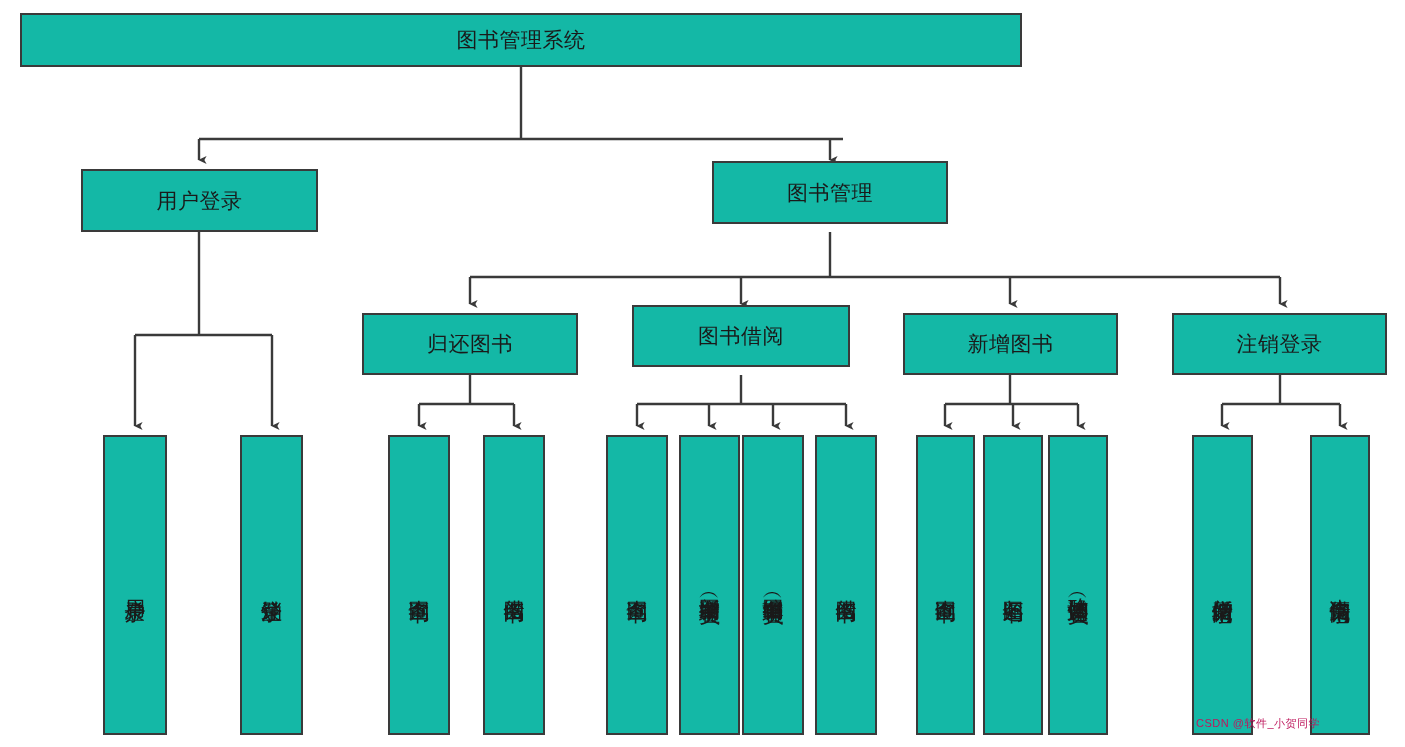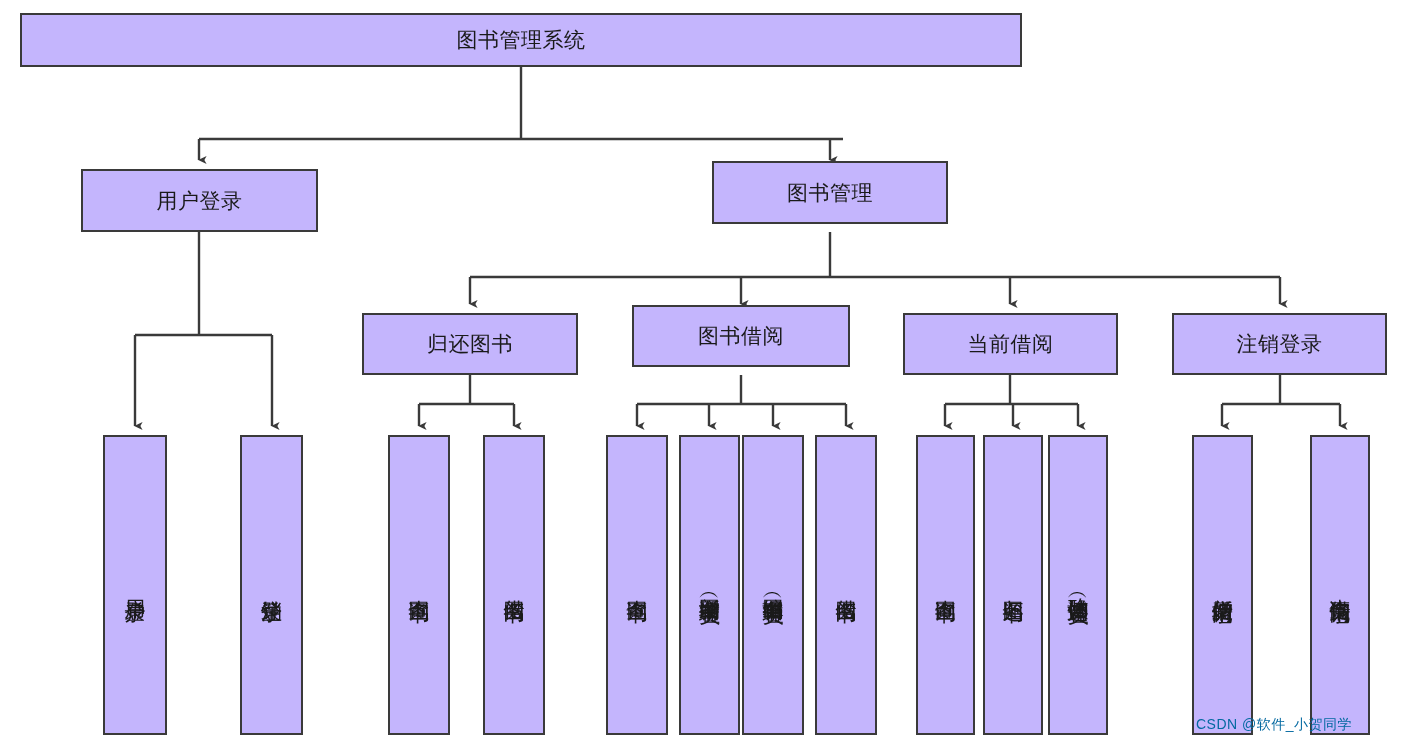--- a/index.html
+++ b/index.html
@@ -14,21 +14,21 @@
     position: relative;
     width: 1405px;
     height: 747px;
     background: #ffffff;
     overflow: hidden;
   }
   .node {
     position: absolute;
     box-sizing: border-box;
     border: 2px solid #3a3a3a;
-    background: #c4b5fd;
+    background: #14b8a6;
     display: flex;
     align-items: center;
     justify-content: center;
     color: #1a1a1a;
   }
   .node.horiz {
     font-size: 21px;
     letter-spacing: 0.5px;
   }
   .node.vert {
@@ -52,22 +52,22 @@
   #edges {
     position: absolute;
     left: 0;
     top: 0;
     width: 1405px;
     height: 747px;
     pointer-events: none;
   }
   .watermark {
     position: absolute;
-    font-size: 14px;
-    color: #0369a1;
+    font-size: 11px;
+    color: #be185d;
     white-space: nowrap;
     letter-spacing: 0.5px;
   }
 </style>
 </head>
 <body>
 
 <div id="canvas">
 
   <svg id="edges" viewBox="0 0 1405 747" xmlns="http://www.w3.org/2000/svg">
@@ -131,21 +131,21 @@
     <span class="lbl">图书管理</span>
   </div>
 
   <div class="node horiz" style="left: 362px; top: 313px; width: 216px; height: 62px;">
     <span class="lbl">归还图书</span>
   </div>
   <div class="node horiz" style="left: 632px; top: 305px; width: 218px; height: 62px;">
     <span class="lbl">图书借阅</span>
   </div>
   <div class="node horiz" style="left: 903px; top: 313px; width: 215px; height: 62px;">
-    <span class="lbl">当前借阅</span>
+    <span class="lbl">新增图书</span>
   </div>
   <div class="node horiz" style="left: 1172px; top: 313px; width: 215px; height: 62px;">
     <span class="lbl">注销登录</span>
   </div>
 
   <div class="node vert" style="left: 103px; top: 435px; width: 64px; height: 300px;">
     <span class="lbl">用户登录</span>
   </div>
   <div class="node vert" style="left: 240px; top: 435px; width: 63px; height: 300px;">
     <span class="lbl">注销登录</span>

